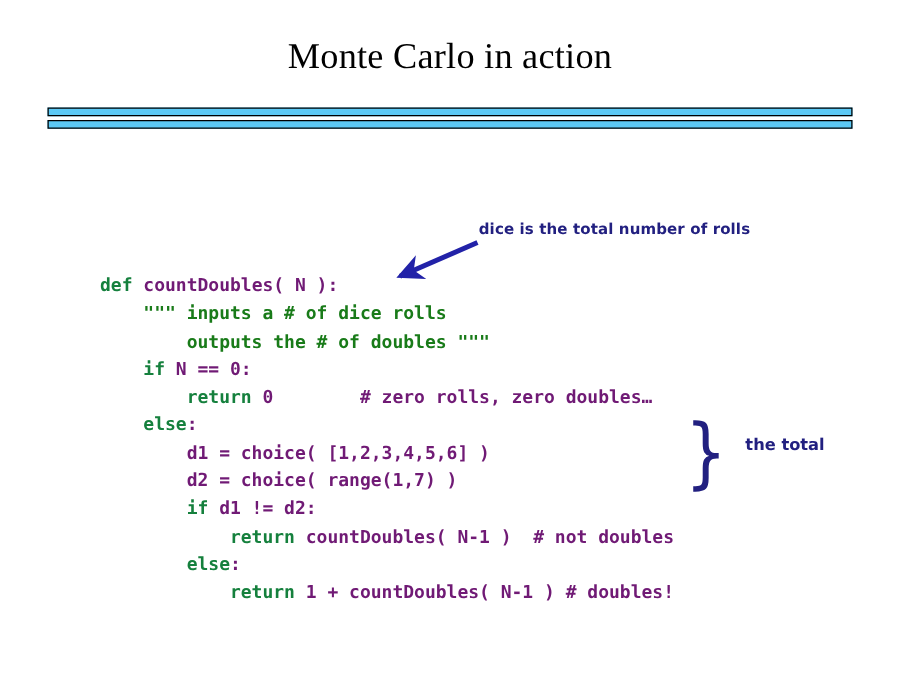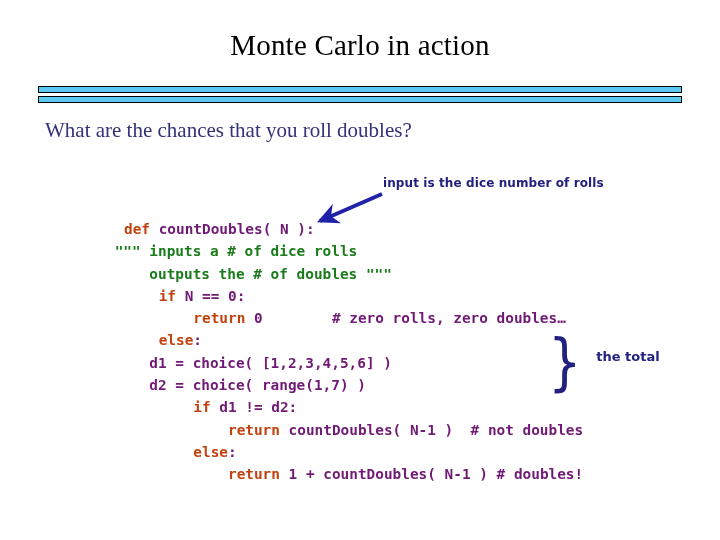--- a/index.html
+++ b/index.html
@@ -116,42 +116,41 @@
     top: 218px;
     font-family: "DejaVu Sans Mono", monospace;
     font-size: 14.4px;
     font-weight: bold;
     line-height: 22.3px;
     color: #000000;
     white-space: pre;
     letter-spacing: 0px;
   }
   .code .ln { display: block; white-space: pre; }
-  .kw  { color: #c2410c; margin-left: 44px; }
+  .kw  { color: #15803d; }
   .str { color: #197B19; }
   .com { color: #701a75; }
   .id  { color: #701a75; }
 </style>
 </head>
 <body>
 
 <div class="slide">
 
   <div class="slide-title">Monte Carlo in action</div>
 
   <div class="rule-group">
     <div class="rule-bar"></div>
     <div class="rule-bar"></div>
   </div>
 
   <div class="prose">
-    <div class="line2">What are the chances that you roll doubles?</div>
   </div>
 
-  <div class="annot annot-input">input is the dice number of rolls</div>
+  <div class="annot annot-input">dice is the total number of rolls</div>
 
   <svg class="annot-arrow" viewBox="0 0 100 46" xmlns="http://www.w3.org/2000/svg">
     <defs>
       <marker id="ah" markerWidth="6" markerHeight="6" refX="4.6" refY="3" orient="auto" markerUnits="strokeWidth">
         <path d="M0,0.4 L5.4,3 L0,5.6 L1.6,3 Z" fill="#2222A8"></path>
       </marker>
     </defs>
     <line x1="82" y1="8" x2="20" y2="35" stroke="#2222A8" stroke-width="4" marker-end="url(#ah)"></line>
   </svg>
 

